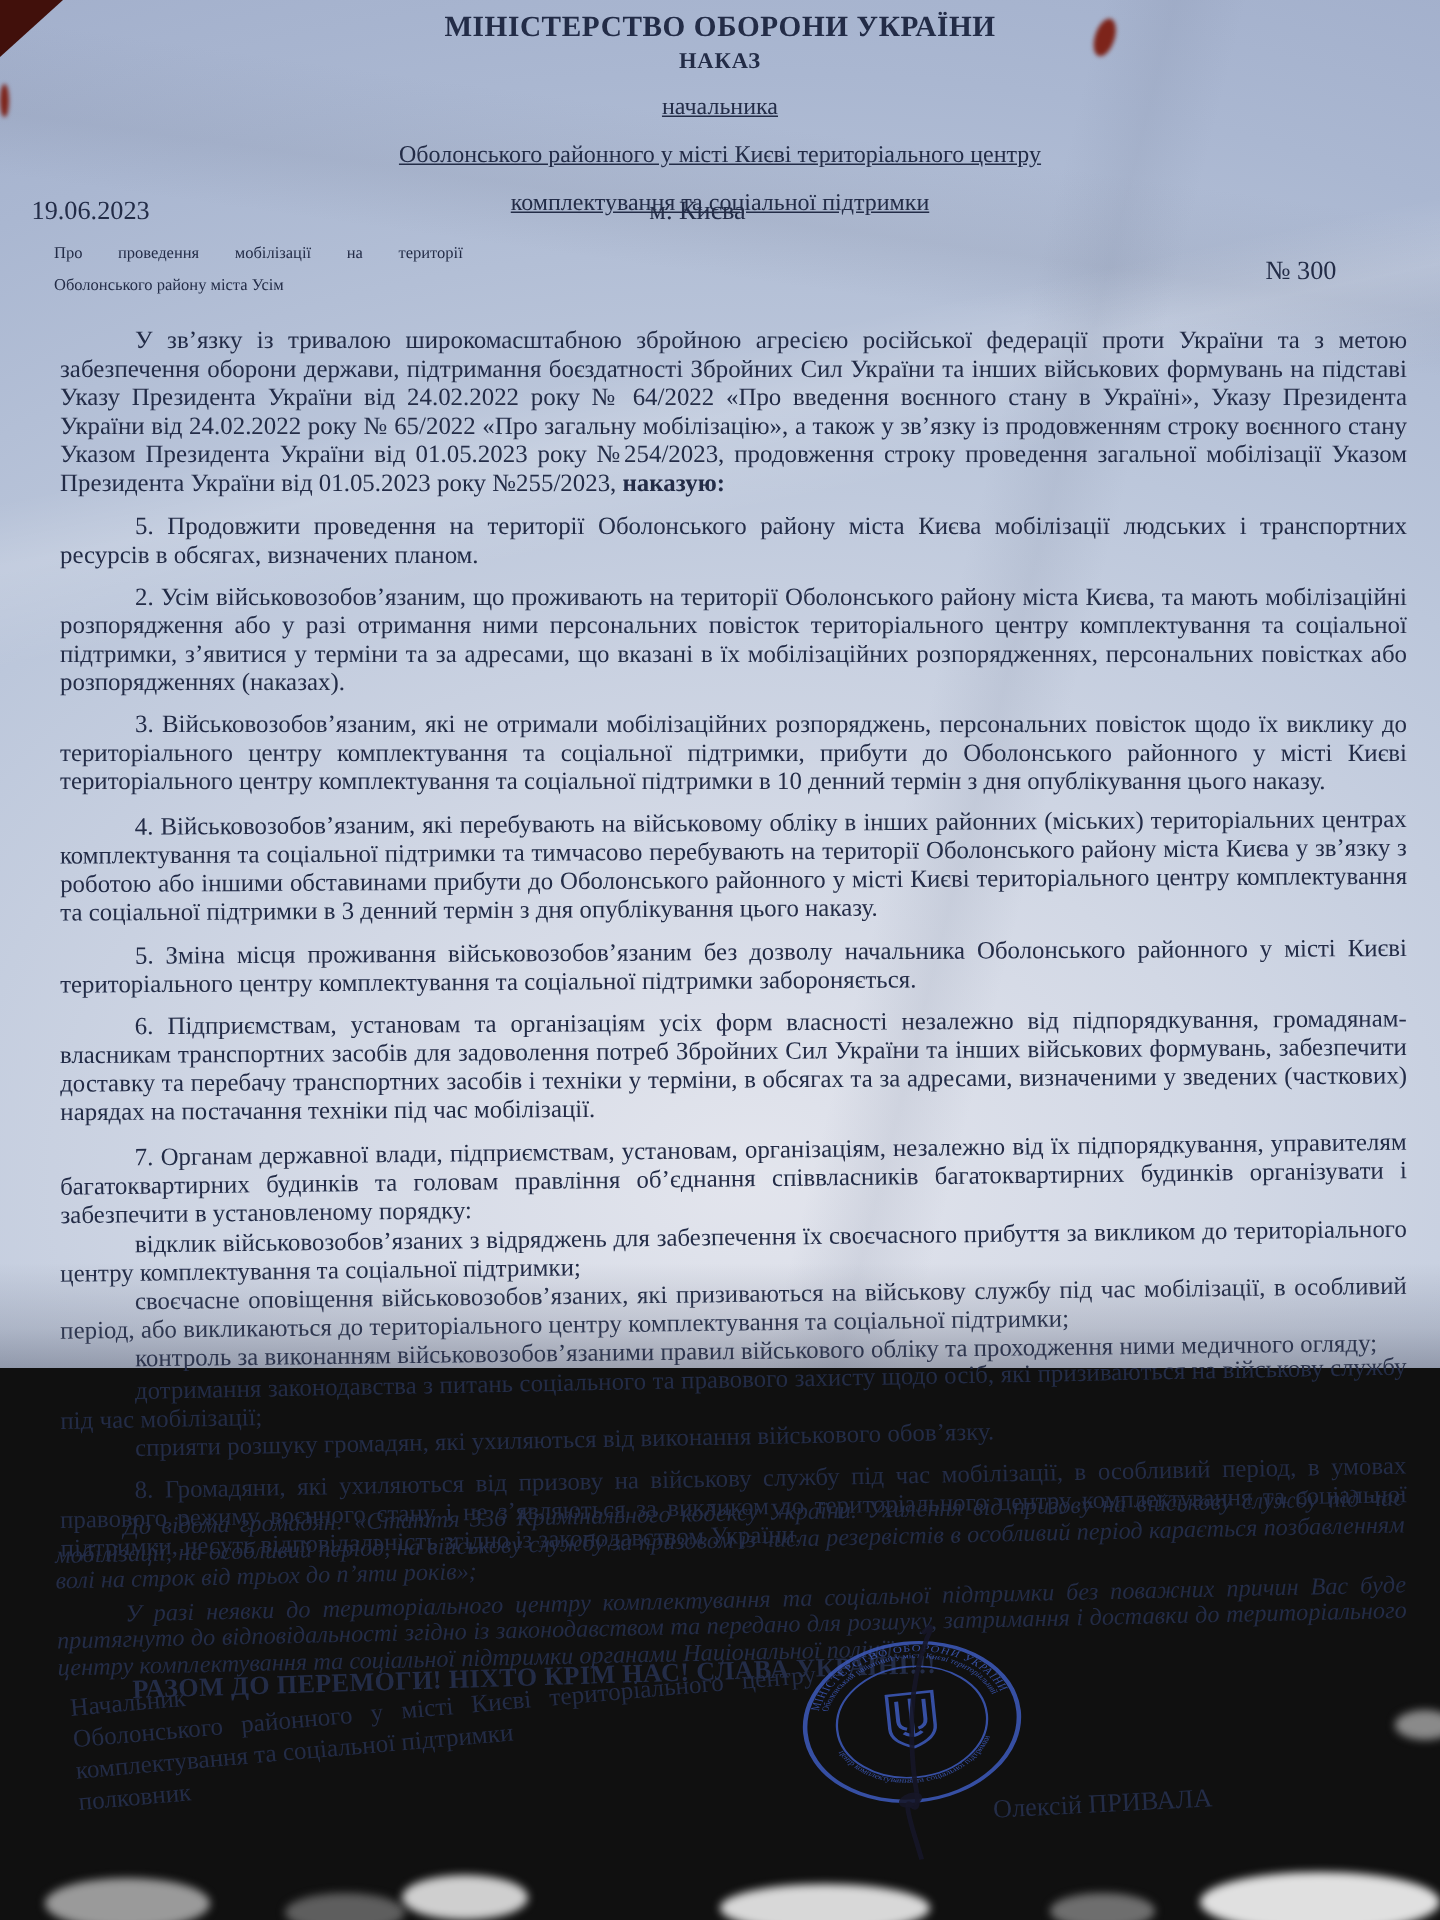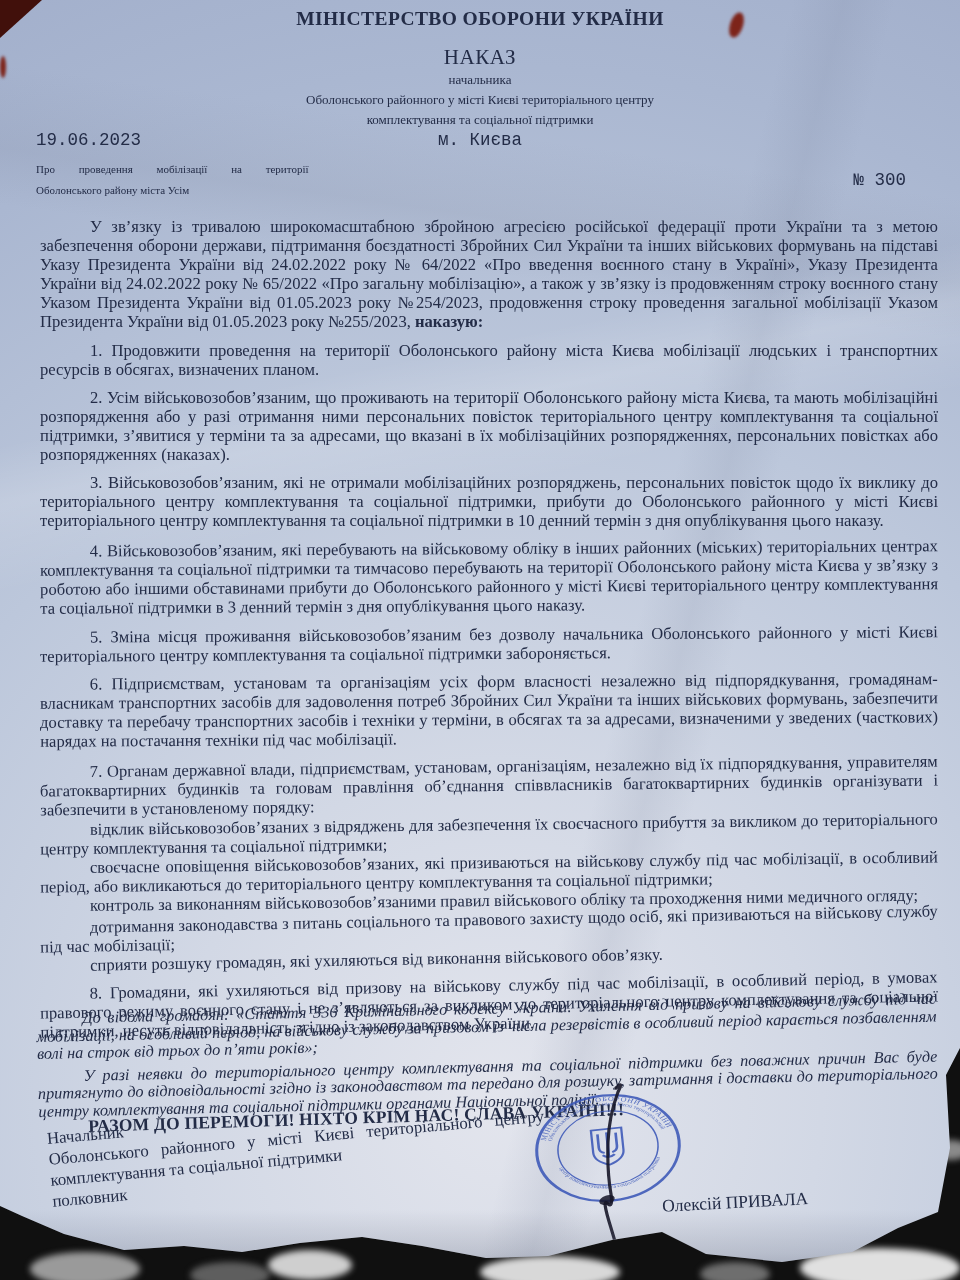--- a/index.html
+++ b/index.html
@@ -5,21 +5,21 @@
   html,body{margin:0;padding:0;}
   body{
     width:960px;height:1280px;overflow:hidden;position:relative;
     background:#101010;
     font-family:"Liberation Serif","DejaVu Serif",serif;
   }
   
   .stone{position:absolute;border-radius:50%;filter:blur(3px);}
   
   #paper{
-    position:absolute;left:0;top:0;width:960px;height:1280px;
+    position:absolute;left:0;top:0;width:960px;height:912px;
     background:
       radial-gradient(120% 95% at 52% 86%, #e3e5ed 0%, #d2d8e5 28%, #bcc7db 58%, #aab7d1 85%, #a3b0cc 100%);
     clip-path:polygon(0 0,960px 0,960px 1048px,946px 1075px,950px 1148px,938px 1212px,
       898px 1228px,852px 1252px,782px 1262px,706px 1254px,662px 1232px,612px 1240px,
       548px 1256px,486px 1258px,422px 1246px,362px 1237px,300px 1243px,242px 1252px,
       184px 1246px,124px 1250px,64px 1234px,22px 1216px,0 1206px);
     color:#232c47;
   }
   #paper::before{ 
     content:"";position:absolute;inset:0;pointer-events:none;
@@ -31,23 +31,23 @@
   #paper::after{ 
     content:"";position:absolute;left:0;right:0;bottom:0;height:70px;pointer-events:none;
     background:linear-gradient(to bottom, rgba(0,0,0,0), rgba(85,92,112,.22) 62%, rgba(60,66,86,.38));
   }
   .corner-tl{position:absolute;left:0;top:0;width:42px;height:38px;
     background:#41100b;clip-path:polygon(0 0,100% 0,0 100%);}
   .smudge{position:absolute;background:#7d241a;border-radius:50%;filter:blur(1.5px);}
   
   .head{position:absolute;left:0;top:8px;width:960px;text-align:center;}
   .ministry{font-weight:bold;font-size:19.5px;letter-spacing:.4px;}
-  .order-word{font-weight:normal;font-size:21px;margin-top:15px;letter-spacing:.6px;}
-  .issuer{font-size:13px;line-height:20px;margin-top:0;}
-  .meta{position:absolute;left:36px;top:130px;width:888px;font-size:17.5px;font-family:Liberation Mono, monospace;}
+  .order-word{font-weight:bold;font-size:15px;margin-top:3px;letter-spacing:.6px;}
+  .issuer{font-size:16px;line-height:20px;margin-top:12px;text-decoration:underline;}
+  .meta{position:absolute;left:21px;top:130px;width:888px;font-size:17.5px;}
   .meta .place{position:absolute;left:0;width:100%;text-align:center;}
   .meta .num{position:absolute;right:18px;top:0;margin-top:40px;}
   .subject{position:absolute;left:36px;top:159px;width:430px;font-size:11px;line-height:21px;}
   .subject .w{word-spacing:21px;}
   .body{position:absolute;left:40px;top:208px;width:898px;
     font-size:16.6px;line-height:19.1px;text-align:justify;}
   .para{text-indent:50px;margin-top:9px;}
   .sub{text-indent:50px;margin-top:0;}
   .para b{font-weight:bold;}
   .r1{transform:rotate(-.35deg);}
@@ -100,21 +100,21 @@
 
   <div class="subject">
     <div class="w">Про проведення мобілізації на території</div>
     <div>Оболонського району міста Усім</div>
   </div>
 
   <div class="body">
     <div class="para"><span>У зв’язку із тривалою широкомасштабною збройною агресією російської федерації проти України та з метою забезпечення оборони держави, підтримання боєздатності Збройних Сил України та інших військових формувань на підставі Указу Президента України від 24.02.2022 року № 64/2022 «Про введення воєнного стану в Україні», Указу Президента України від 24.02.2022 року № 65/2022 «Про загальну мобілізацію», а також у зв’язку із продовженням строку воєнного стану Указом Президента України від 01.05.2023 року №254/2023, продовження строку проведення загальної мобілізації Указом Президента України від 01.05.2023 року №255/2023, </span><b>наказую:</b></div>
     <div>
 
-        <div class="para">1. Продовжити проведення на території Оболонського району міста Києва мобілізації людських і транспортних ресурсів в обсягах, визначених планом.</div>
+        <div class="para">5. Продовжити проведення на території Оболонського району міста Києва мобілізації людських і транспортних ресурсів в обсягах, визначених планом.</div>
 
         <div class="para">2. Усім військовозобов’язаним, що проживають на території Оболонського району міста Києва, та мають мобілізаційні розпорядження або у разі отримання ними персональних повісток територіального центру комплектування та соціальної підтримки, з’явитися у терміни та за адресами, що вказані в їх мобілізаційних розпорядженнях, персональних повістках або розпорядженнях (наказах).</div>
 
         <div class="para">3. Військовозобов’язаним, які не отримали мобілізаційних розпоряджень, персональних повісток щодо їх виклику до територіального центру комплектування та соціальної підтримки, прибути до Оболонського районного у місті Києві територіального центру комплектування та соціальної підтримки в 10 денний термін з дня опублікування цього наказу.</div>
 
         <div class="para r1">4. Військовозобов’язаним, які перебувають на військовому обліку в інших районних (міських) територіальних центрах комплектування та соціальної підтримки та тимчасово перебувають на території Оболонського району міста Києва у зв’язку з роботою або іншими обставинами прибути до Оболонського районного у місті Києві територіального центру комплектування та соціальної підтримки в 3 денний термін з дня опублікування цього наказу.</div>
 
         <div class="para r1">5. Зміна місця проживання військовозобов’язаним без дозволу начальника Оболонського районного у місті Києві територіального центру комплектування та соціальної підтримки забороняється.</div>
 
         <div class="para r1">6. Підприємствам, установам та організаціям усіх форм власності незалежно від підпорядкування, громадянам-власникам транспортних засобів для задоволення потреб Збройних Сил України та інших військових формувань, забезпечити доставку та перебачу транспортних засобів і техніки у терміни, в обсягах та за адресами, визначеними у зведених (часткових) нарядах на постачання техніки під час мобілізації.</div>

